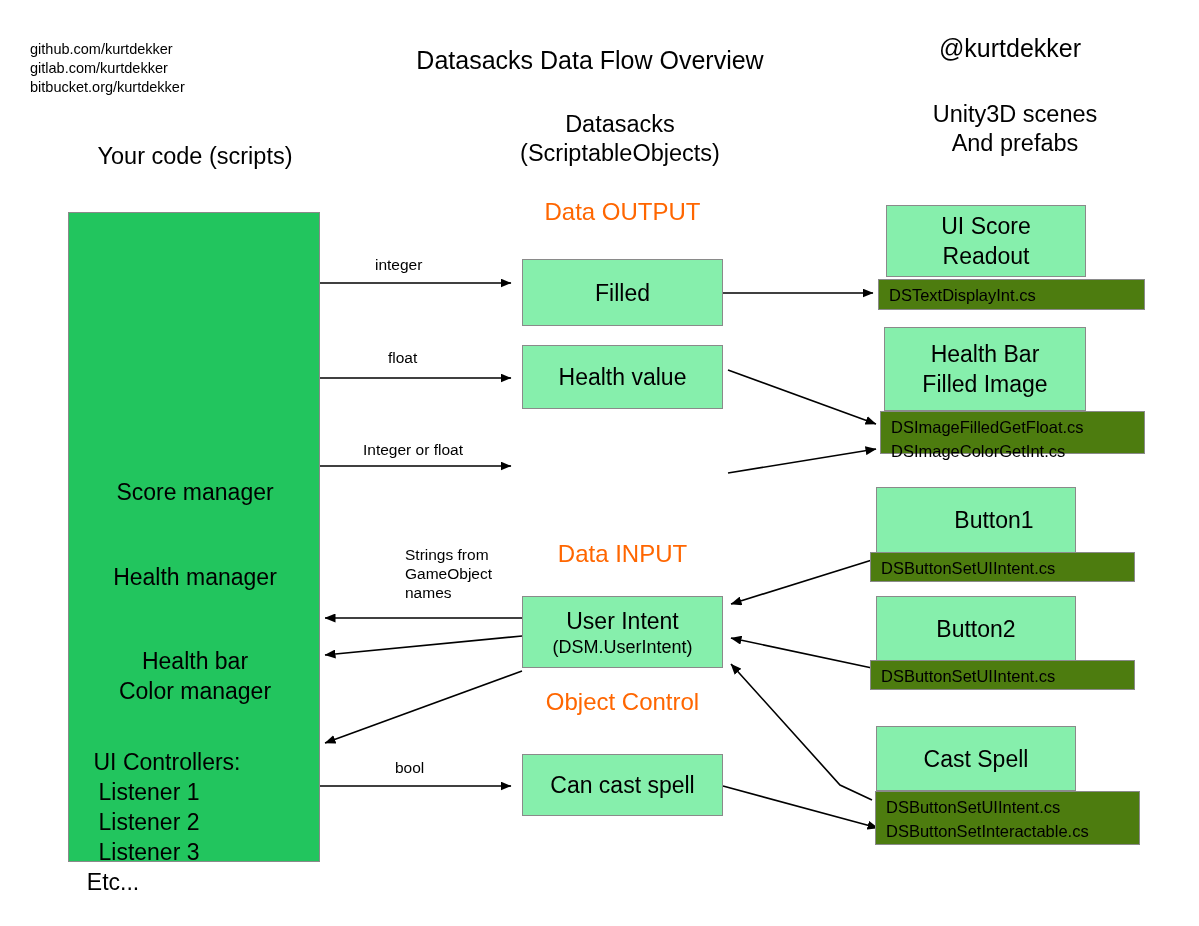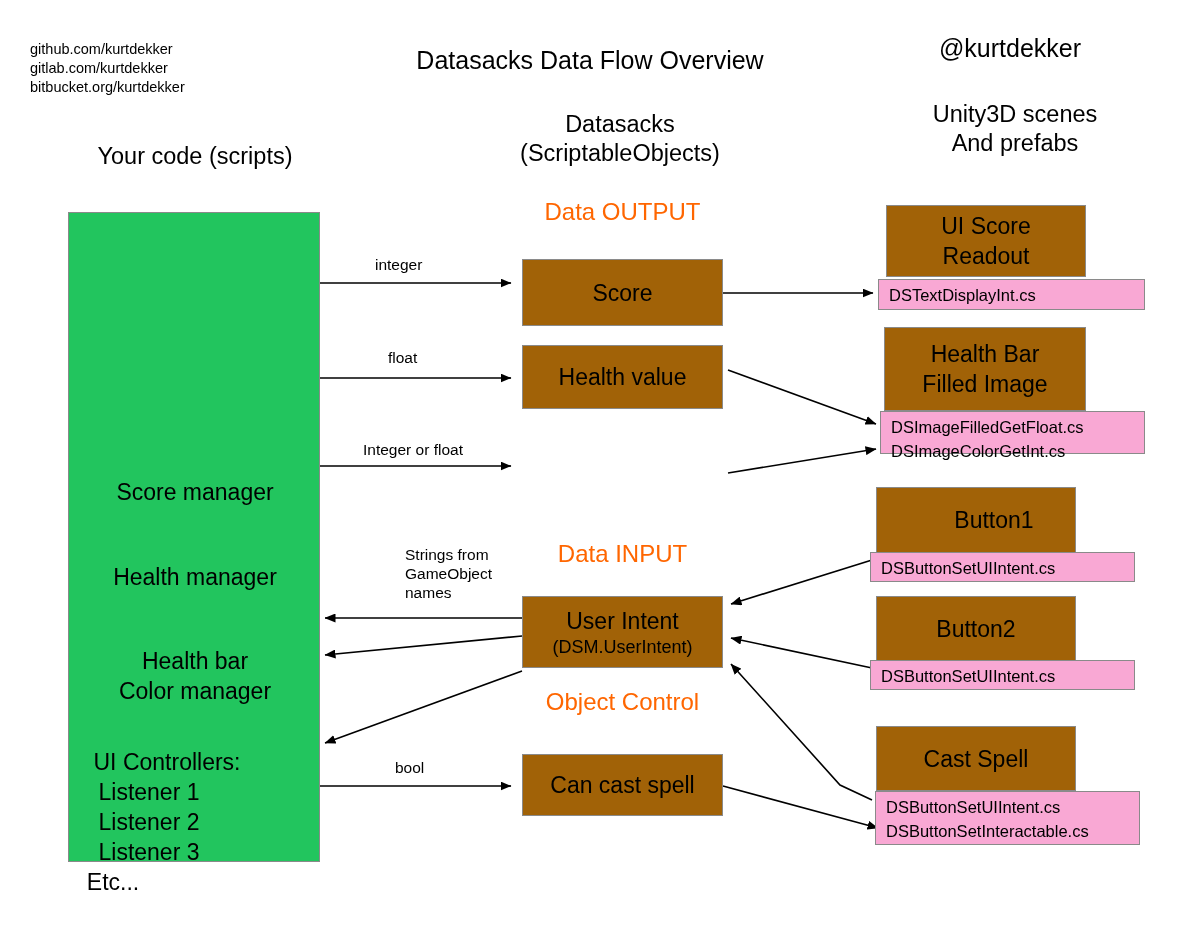--- a/index.html
+++ b/index.html
@@ -47,21 +47,21 @@
     white-space:nowrap;
   }
   .section-label.out{left:495px; top:198px; width:255px;}
   .section-label.in{left:495px; top:540px; width:255px;}
   .section-label.obj{left:495px; top:688px; width:255px;}
 
   
   .node{
     box-sizing:border-box;
     border:1px solid #8a8a8a;
-    background:#a16207;
+    background:#86efac;
     display:flex;
     align-items:center;
     justify-content:center;
     text-align:center;
     font-size:23px;
     line-height:30px;
   }
   .node .sub{ font-size:18px; line-height:23px; display:block; }
 
   
@@ -86,21 +86,21 @@
   .n-uiscore    { left:886px; top:205px; width:200px; height:72px; flex-direction:column;}
   .n-healthbar  { left:884px; top:327px; width:202px; height:84px; flex-direction:column;}
   .n-button1    { left:876px; top:487px; width:200px; height:66px;padding-left:36px; }
   .n-button2    { left:876px; top:596px; width:200px; height:65px; }
   .n-castspell  { left:876px; top:726px; width:200px; height:65px; }
 
   
   .chip{
     box-sizing:border-box;
     border:1px solid #8a8a8a;
-    background:#f9a8d4;
+    background:#4d7c0f;
     font-size:16.5px;
     line-height:24px;
     padding:3px 0 3px 10px;
     white-space:nowrap;
   }
   .chip div{white-space:nowrap;}
   .c-text      { left:878px; top:279px; width:267px; height:31px; }
   .c-image     { left:880px; top:411px; width:265px; height:43px; }
   .c-btn1      { left:870px; top:552px; width:265px; height:30px; }
   .c-btn2      { left:870px; top:660px; width:265px; height:30px; }
@@ -186,21 +186,21 @@
     <div class="scripts-line" style="top:463px;left:0;">Color manager</div>
     <div class="scripts-line underline" style="top:534px;left:-28px;text-align:center;">UI Controllers:</div>
     <div class="scripts-line" style="top:564px;left:-46px;">Listener 1</div>
     <div class="scripts-line" style="top:594px;left:-46px;">Listener 2</div>
     <div class="scripts-line" style="top:624px;left:-46px;">Listener 3</div>
     <div class="scripts-line" style="top:654px;left:-82px;">Etc...</div>
 
   </div>
 
   <div class="abs node n-score">
-    <span>Score</span>
+    <span>Filled</span>
   </div>
   <div class="abs node n-healthval">
     <span>Health value</span>
   </div>
   <div class="abs node n-userintent">
     <span>User Intent</span>
     <span class="sub">(DSM.UserIntent)</span>
   </div>
   <div class="abs node n-cancast">
     <span>Can cast spell</span>

